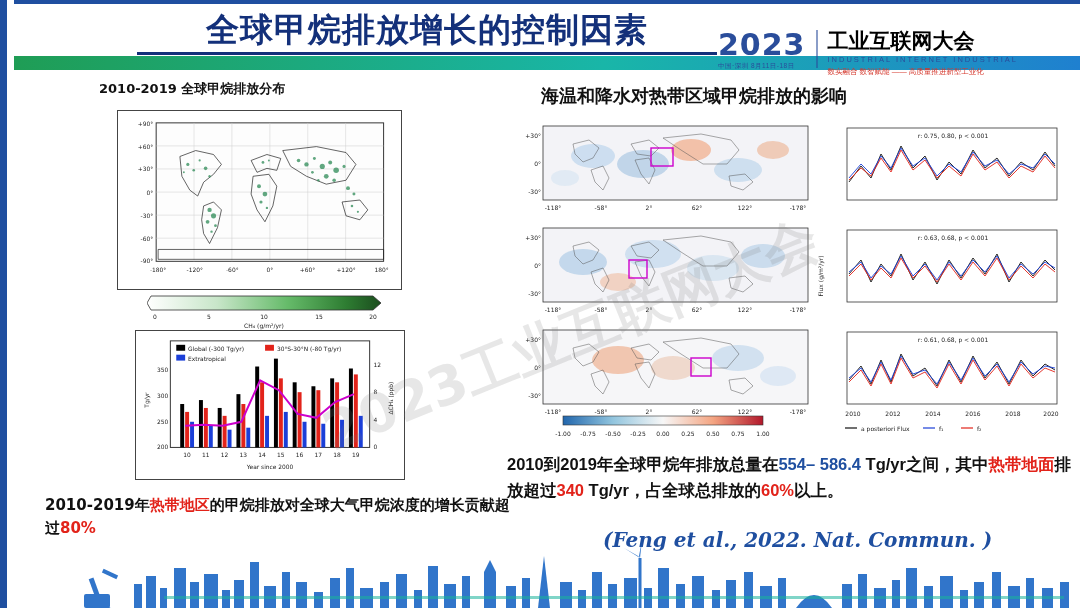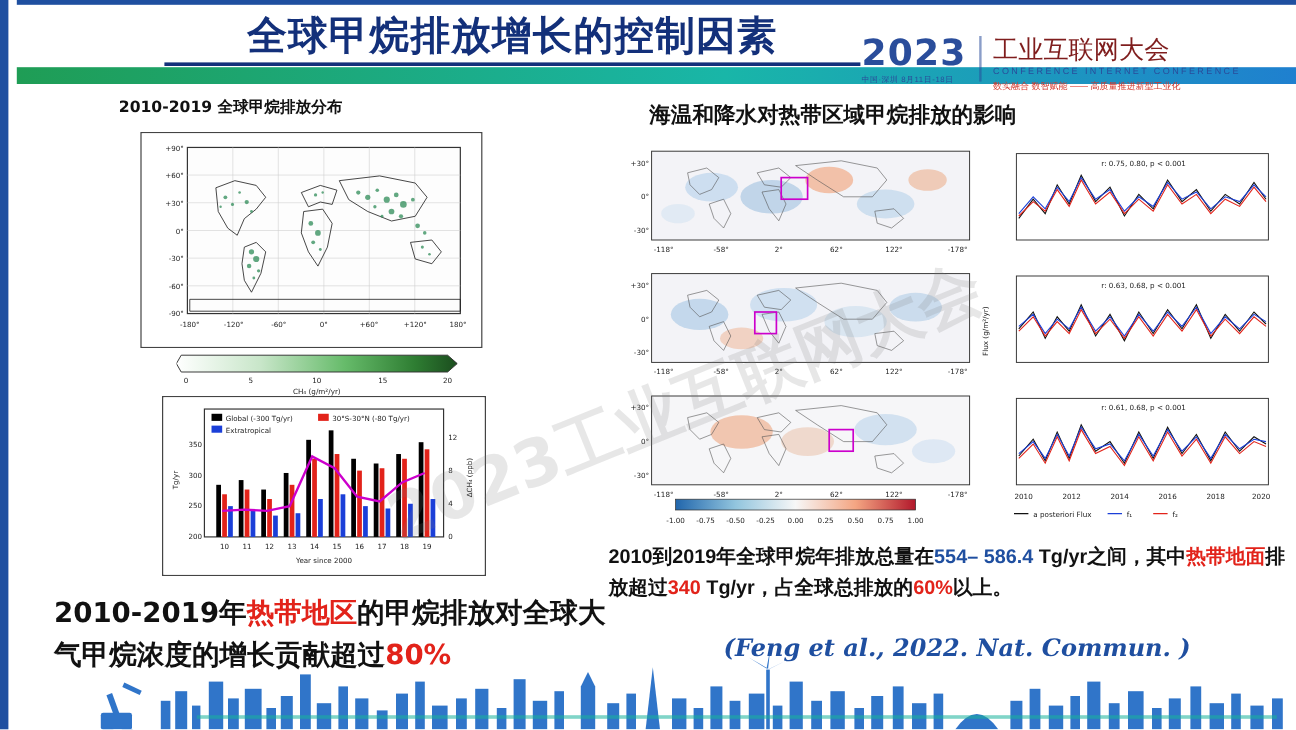--- a/index.html
+++ b/index.html
@@ -48,21 +48,21 @@
   }
   .conf-2023-sub {
     font-size: 6.5px; color: #2a4d9b; letter-spacing: 0.5px; margin-top: 2px;
     white-space: nowrap;
   }
   .conf-divider {
     width: 2px; height: 38px; background: #2a4d9b; opacity: .55;
   }
   .conf-cn {
     font-family: "DejaVu Sans", sans-serif;
-    font-size: 21px; font-weight: normal; color: #7f1d1d; line-height: 1.05;
+    font-size: 21px; font-weight: bold; color: #000000; line-height: 1.05;
     white-space: nowrap;
   }
   .conf-en {
     font-size: 7.5px; color: #2a4d9b; letter-spacing: 2px; margin-top: 3px;
     white-space: nowrap;
   }
   .conf-tag {
     font-size: 7.5px; color: #d4352a; margin-top: 3px; white-space: nowrap;
   }
   
@@ -78,21 +78,21 @@
   .figure-caption-bar {
     position: absolute; top: 292px; left: 140px; width: 235px; height: 38px;
   }
   .figure-bars {
     position: absolute; top: 330px; left: 128px; width: 270px; height: 150px;
     background: #ffffff; border: 1px solid #444;
   }
   .left-note {
     position: absolute; top: 494px; left: 38px; width: 470px;
     font-family: "DejaVu Sans", sans-serif;
-    font-size: 23px; font-weight: bold; color: #111; line-height: 1.5;
+    font-size: 15px; font-weight: bold; color: #111; line-height: 1.5;
   }
   .red { color: #e2231a; }
   .blue { color: #1f4fa0; }
   
   .rcol-title {
     position: absolute; top: 84px; left: 534px;
     font-family: "DejaVu Sans", sans-serif;
     font-size: 18px; font-weight: bold; color: #111;
   }
   .right-figure {
@@ -136,21 +136,21 @@
   <div class="header-green"></div>
 
   <div class="conf-logo">
     <div>
       <div class="conf-2023">2023</div>
       <div class="conf-2023-sub">中国·深圳   8月11日-18日</div>
     </div>
     <div class="conf-divider"></div>
     <div>
       <div class="conf-cn">工业互联网大会</div>
-      <div class="conf-en">CONFERENCE INTERNET CONFERENCE</div>
+      <div class="conf-en">INDUSTRIAL INTERNET INDUSTRIAL</div>
       <div class="conf-tag">数实融合  数智赋能 —— 高质量推进新型工业化</div>
     </div>
   </div>
 
   <div class="lcol-title">2010-2019 全球甲烷排放分布</div>
 
   <svg class="figure-world" viewBox="0 0 285 180">
     <rect x="0" y="0" width="285" height="180" fill="#fff"></rect>
     <rect x="38" y="12" width="230" height="140" fill="#fdfdfd" stroke="#333" stroke-width="1"></rect>
 

